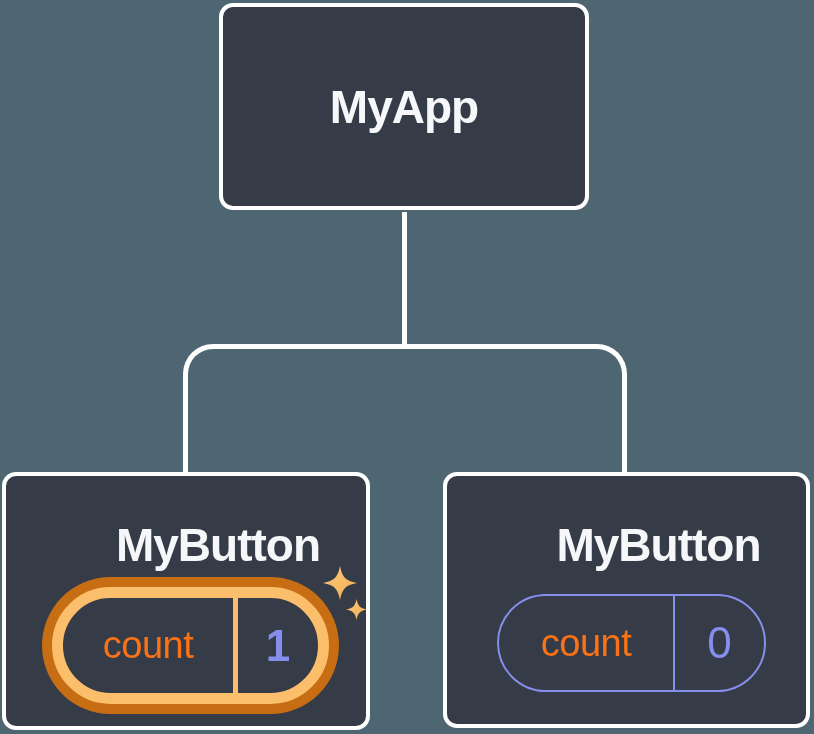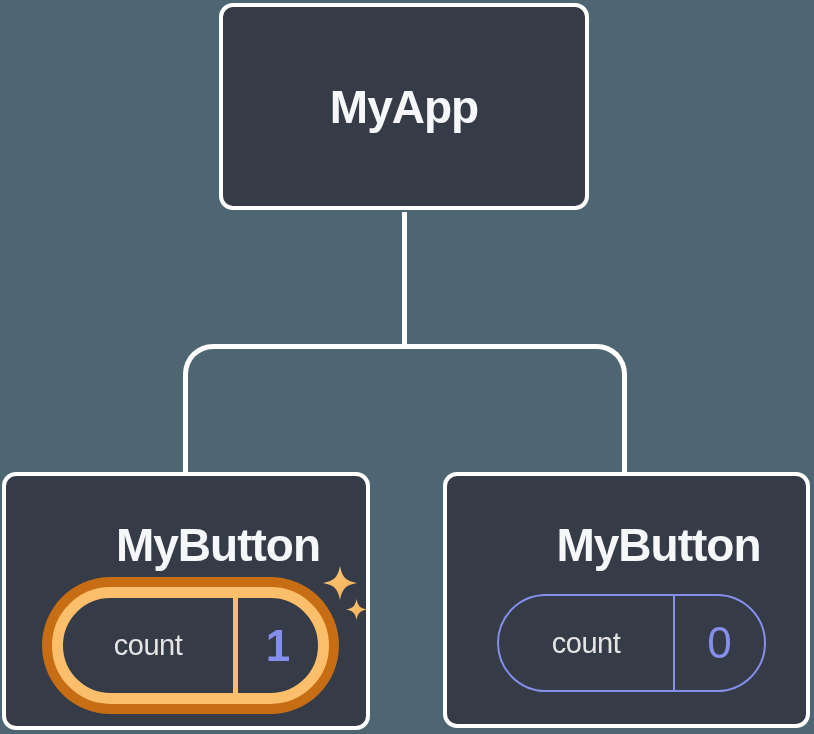--- a/index.html
+++ b/index.html
@@ -45,21 +45,21 @@
   
   .pill-plain{
     position:absolute;left:50px;top:118px;width:269px;height:98px;
     border:2px solid #858EEA;border-radius:999px;
     display:flex;align-items:stretch;overflow:hidden;
   }
   .pill-plain .seg-key{width:174px;display:flex;align-items:center;justify-content:center;}
   .pill-plain .divider{width:2px;background:#858EEA;}
   .pill-plain .seg-val{flex:1;display:flex;align-items:center;justify-content:center;}
   
-  .state-key{color:#e5e5e5;font-size:29px;font-weight:400;letter-spacing:-0.5px;}
+  .state-key{color:#f97316;font-size:38px;font-weight:400;letter-spacing:-0.5px;}
   .state-val{color:#858EEA;font-size:44px;font-weight:400;}
   .state-val.updated{font-weight:700;}
   
   .sparkles{position:absolute;left:312px;top:86px;width:52px;height:64px;}
 </style>
 </head>
 <body>
 
 <div class="canvas">
 

